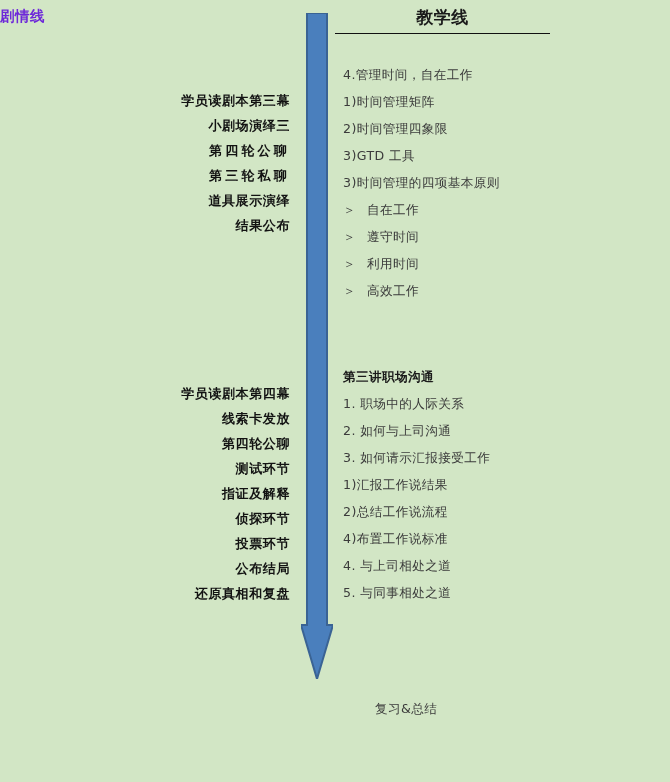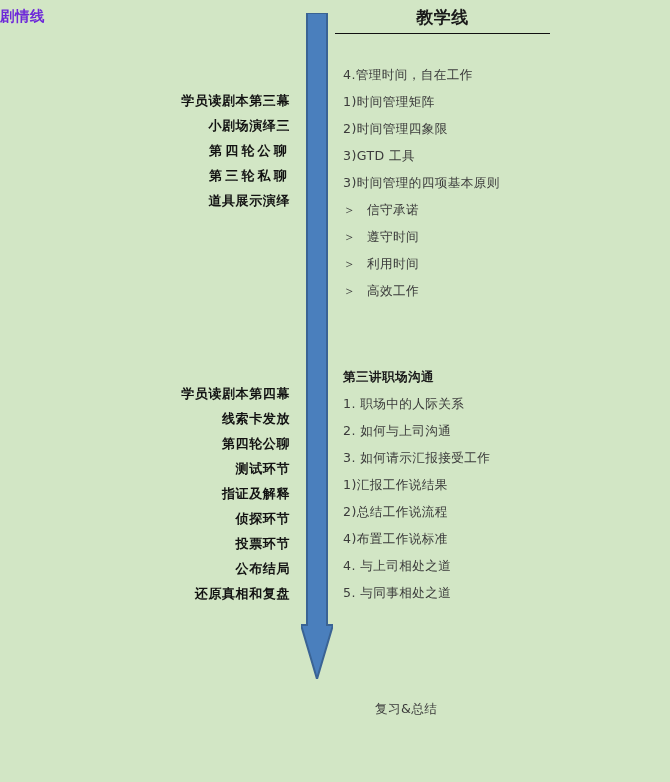--- a/index.html
+++ b/index.html
@@ -126,20 +126,21 @@
       <polygon points="6,0 26,0 26,612 32,612 16,666 0,612 6,612" fill="#4a7fbd" stroke="#3a6394" stroke-width="2"></polygon>
     </svg>
   </div>
 
   <div class="left-list" style="top:76px;margin-top:12px;">
     <div class="left-item">学员读剧本第三幕</div>
     <div class="left-item">小剧场演绎三</div>
     <div class="left-item spaced">第四轮公聊</div>
     <div class="left-item spaced">第三轮私聊</div>
     <div class="left-item">道具展示演绎</div>
+    <div class="left-item">结果公布</div>
   </div>
 
   <div class="left-list" style="top:381px;font-family:Liberation Serif, serif;">
     <div class="left-item">学员读剧本第四幕</div>
     <div class="left-item">线索卡发放</div>
     <div class="left-item">第四轮公聊</div>
     <div class="left-item">测试环节</div>
     <div class="left-item">指证及解释</div>
     <div class="left-item">侦探环节</div>
     <div class="left-item">投票环节</div>
@@ -148,21 +149,21 @@
   </div>
 
   <div class="right-list" style="top:61px;">
     <div class="right-item">4.管理时间，自在工作</div>
     <div class="right-item">1)时间管理矩阵</div>
     <div class="right-item">2)时间管理四象限</div>
     <div class="right-item">3)GTD 工具</div>
     <div class="right-item">3)时间管理的四项基本原则</div>
 
     <div class="right-item bullet">
-      <span class="gt">＞</span><span>信守承诺</span>
+      <span class="gt">＞</span><span>自在工作</span>
     </div>
     <div class="right-item bullet">
       <span class="gt">＞</span><span>遵守时间</span>
     </div>
     <div class="right-item bullet">
       <span class="gt">＞</span><span>利用时间</span>
     </div>
     <div class="right-item bullet">
       <span class="gt">＞</span><span>高效工作</span>
     </div>

